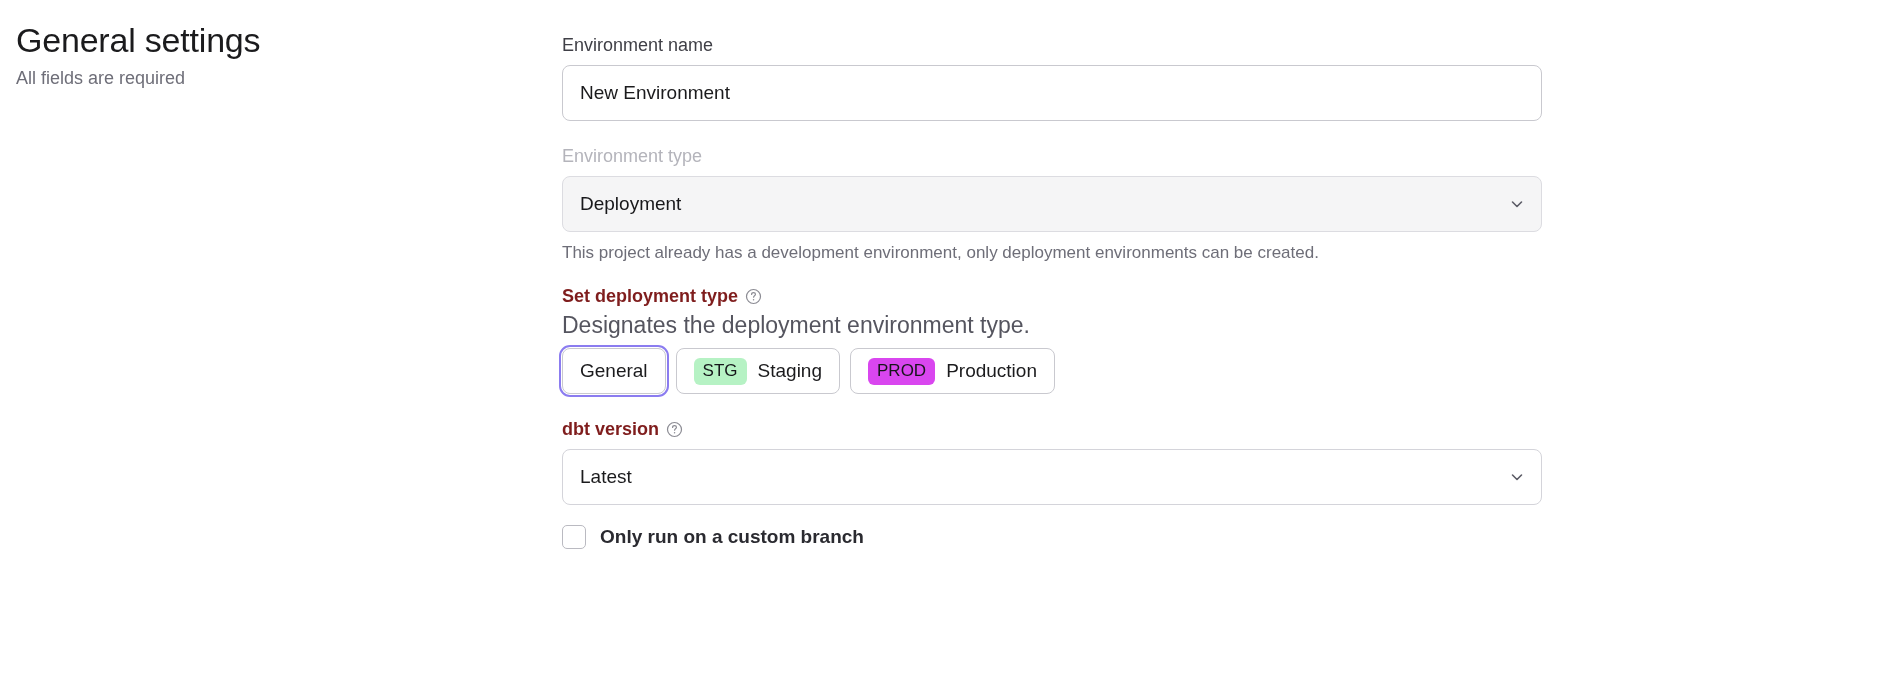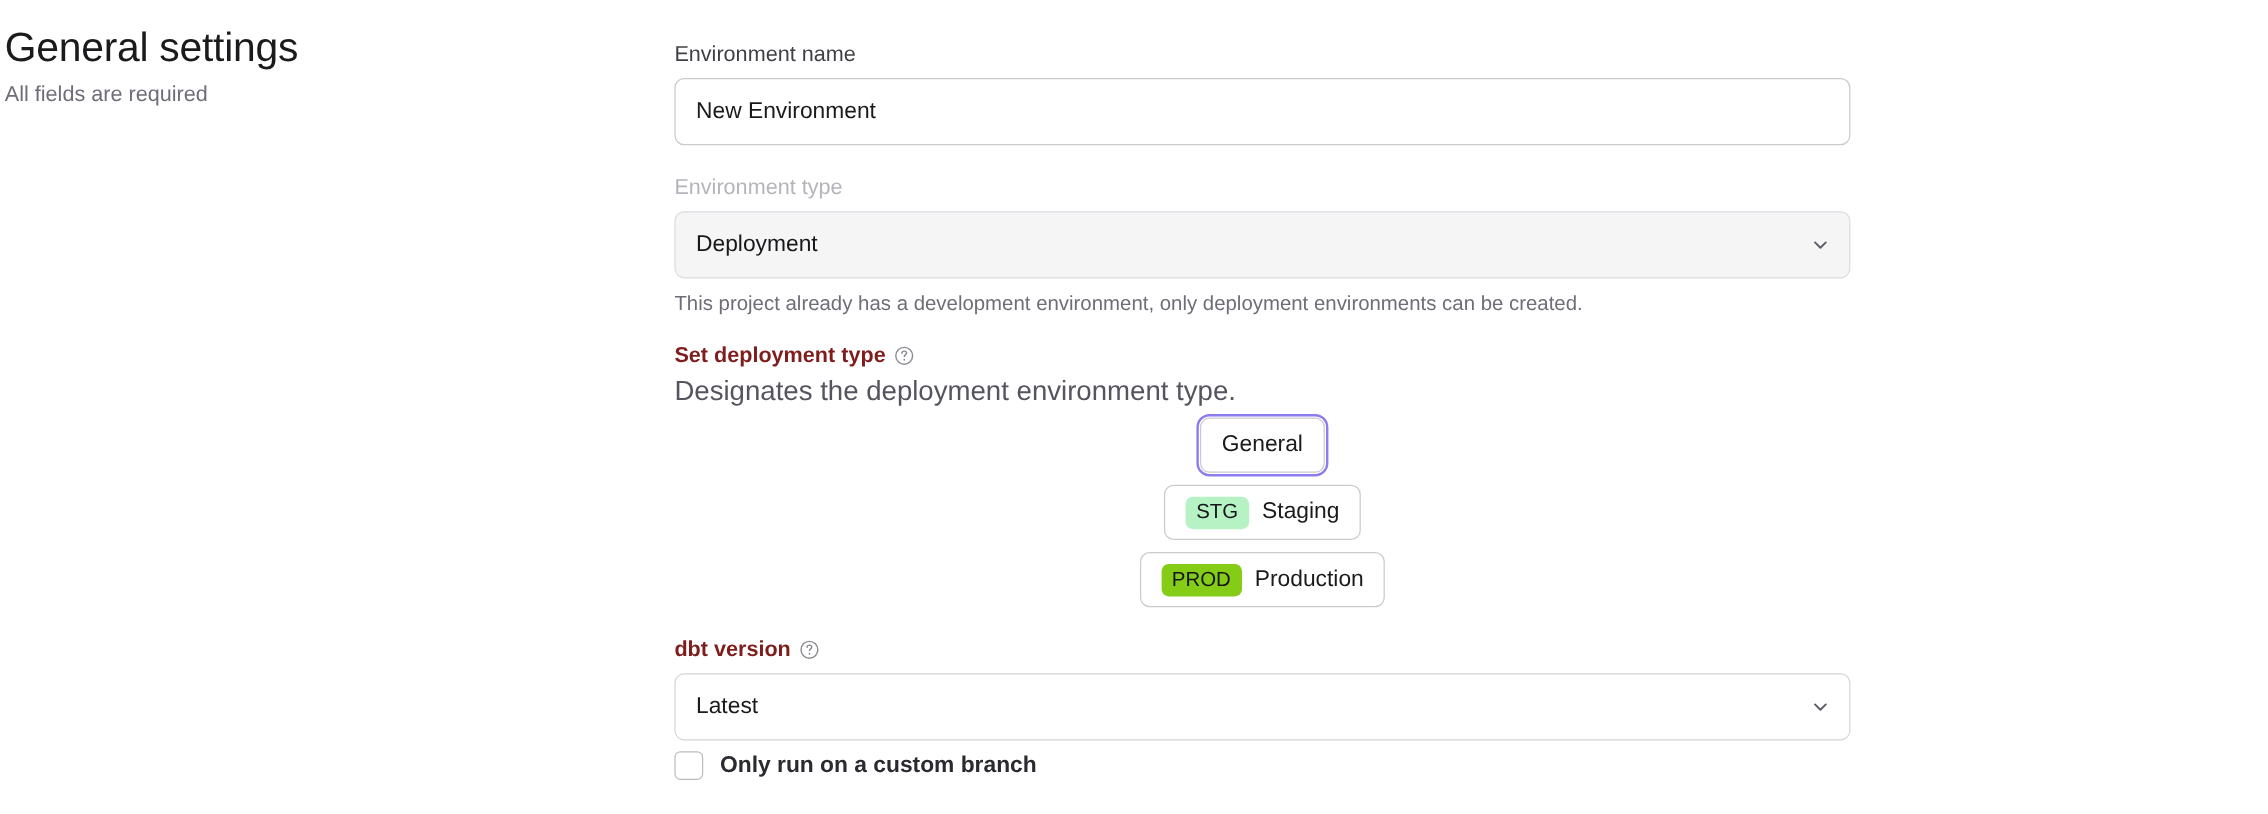--- a/index.html
+++ b/index.html
@@ -16,21 +16,21 @@
     position: relative;
     width: 1890px;
     height: 678px;
     background: #ffffff;
     overflow: hidden;
   }
 
   
   .left-col {
     position: absolute;
-    left: 4px;
+    left: 16px;
     top: 18px;
     width: 500px;
   }
 
   .page-title {
     font-size: 34px;
     line-height: 44px;
     font-weight: 400;
     color: #1b1b1d;
     letter-spacing: -0.2px;
@@ -148,21 +148,20 @@
     color: #55555f;
     margin-top: 4px;
     margin-bottom: 11px;
   }
 
   
   .segmented {
     display: flex;
     gap: 10px;
     align-items: center;
-    flex-direction: column;
   }
 
   .seg-btn {
     display: inline-flex;
     align-items: center;
     gap: 11px;
     height: 46px;
     padding: 0 17px;
     border: 1px solid #c9c9cf;
     border-radius: 8px;
@@ -186,28 +185,28 @@
     justify-content: center;
     height: 27px;
     padding: 3px 9px;
     border-radius: 6px;
     font-size: 17px;
     font-weight: 400;
     color: #15151a;
   }
 
   .badge-stg { background: #b6f2c4; }
-  .badge-prod { background: #84cc16; }
+  .badge-prod { background: #d946ef; }
 
   
   .check-row {
     display: flex;
     align-items: center;
     gap: 14px;
-    margin-top: 9px;
+    margin-top: 20px;
   }
 
   .checkbox {
     width: 24px;
     height: 24px;
     border: 1.5px solid #babac1;
     border-radius: 5px;
     background: #ffffff;
     flex: none;
     cursor: pointer;

